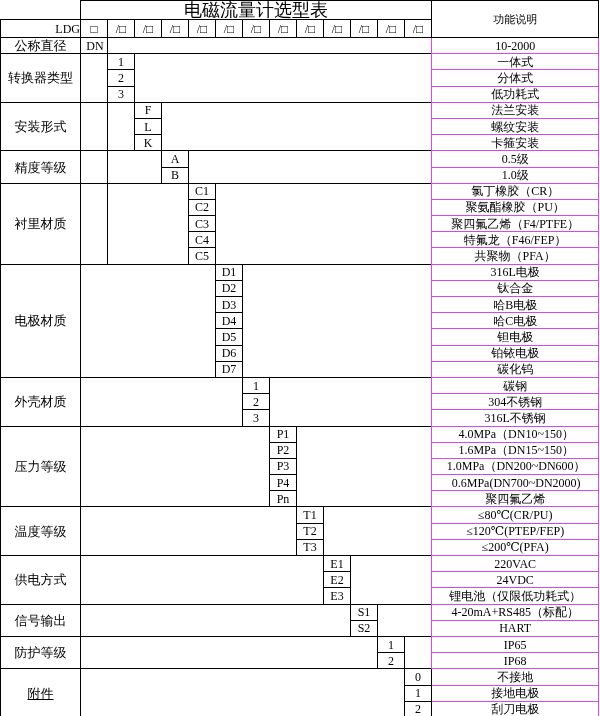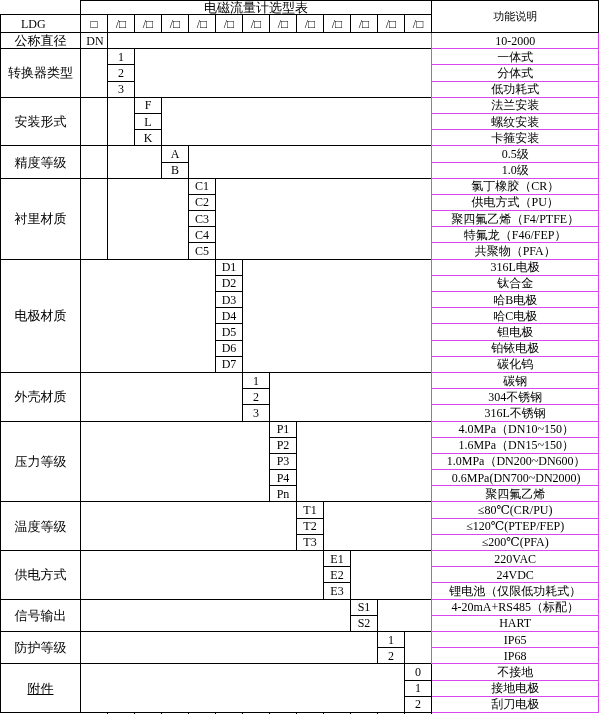--- a/index.html
+++ b/index.html
@@ -8,33 +8,33 @@
   td{padding:0;margin:0;font-size:12px;line-height:1;text-align:center;vertical-align:middle;
      overflow:hidden;white-space:nowrap;}
   .c-label{width:80px;}
   .c-code{width:27px;}
   .c-func{width:167px;}
   tr.rh{height:14px;}
   tr.rm{height:18px;}
   tr.rc{height:16.2px;}
   tr.rt{height:2px;}
   .b-all{border:1px solid #000;}
-  .title{font-size:13px;}
+  .title{font-size:18px;}
   .funchead{font-size:11px;}
   .label{border-left:1px solid #000;border-right:1px solid #000;font-size:13px;margin-left:25px;}
   .gt{border-top:1px solid #000;}
   .bb{border-bottom:1px solid #000;text-decoration:underline;}
   .box{border:1px solid #000;}
   .gapA{border-right:1px solid #000;}
   .gapB{}
   .gapL{}
   .gapR{}
   .func{border:1px solid #d946ef;}
   .al{text-align:center;padding-left:2px;margin-top:24px;}
-  .ldg{text-align:left;padding-left:20px;}
+  .ldg{text-align:right;padding-left:20px;}
   .mbox{font-size:12px;}
   .tick{border-left:1px solid #000;}
 </style>
 </head>
 <body>
 
 <table>
   <colgroup>
     <col class="c-label">
     <col class="c-code">
@@ -133,21 +133,21 @@
   <tr class="rc">
     <td class="label gt" rowspan="5">衬里材质</td>
     <td class="gapA gt" rowspan="5"></td>
     <td class="gapB gt" colspan="3" rowspan="5"></td>
     <td class="box">C1</td>
     <td class="gapR gt" colspan="8" rowspan="5"></td>
     <td class="func">氯丁橡胶（CR）</td>
   </tr>
   <tr class="rc">
     <td class="box">C2</td>
-    <td class="func">供电方式（PU）</td>
+    <td class="func">聚氨酯橡胶（PU）</td>
   </tr>
   <tr class="rc">
     <td class="box">C3</td>
     <td class="func">聚四氟乙烯（F4/PTFE）</td>
   </tr>
   <tr class="rc">
     <td class="box">C4</td>
     <td class="func">特氟龙（F46/FEP）</td>
   </tr>
   <tr class="rc">

